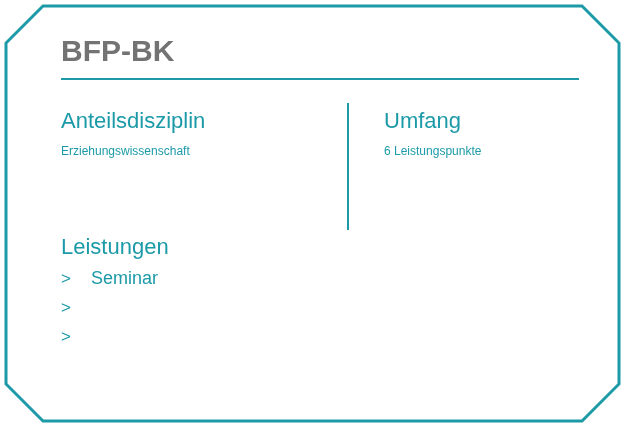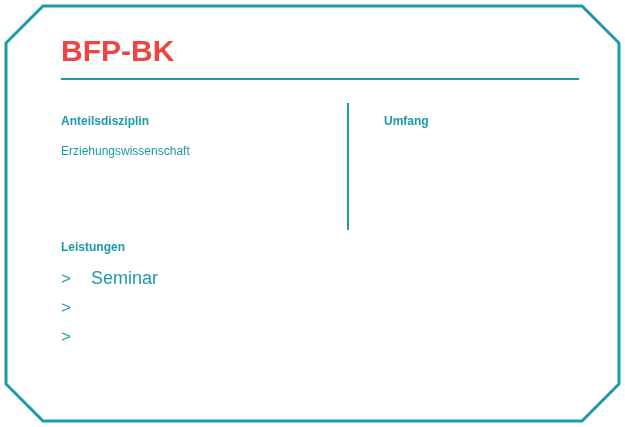--- a/index.html
+++ b/index.html
@@ -34,21 +34,21 @@
     height: 427px;
     box-sizing: border-box;
     padding: 0;
   }
   .title {
     position: absolute;
     left: 61px;
     top: 34px;
     font-size: 30px;
     font-weight: bold;
-    color: #ef4444;
+    color: #737373;
     letter-spacing: 0px;
     line-height: 34px;
   }
   .title-rule {
     position: absolute;
     left: 61px;
     top: 78px;
     width: 518px;
     height: 2px;
     background: #1c9aa8;
@@ -68,22 +68,22 @@
   }
   .divider-vert {
     position: absolute;
     left: 347px;
     top: 103px;
     width: 2px;
     height: 127px;
     background: #1c9aa8;
   }
   .heading {
-    font-size: 12px;
-    font-weight: bold;
+    font-size: 22px;
+    font-weight: normal;
     color: #1c9aa8;
     line-height: 26px;
     margin: 0 0 3px 0;
   }
   .body-line {
     font-size: 12px;
     font-weight: normal;
     color: #1c9aa8;
     line-height: 28px;
     margin: 0;
@@ -133,20 +133,21 @@
 
     <div class="divider-vert"></div>
 
     <div class="col-left">
       <div class="heading">Anteilsdisziplin</div>
       <div class="body-line">Erziehungswissenschaft</div>
     </div>
 
     <div class="col-right">
       <div class="heading">Umfang</div>
+      <div class="body-line">6 Leistungspunkte</div>
     </div>
 
     <div class="section-leistungen">
       <div class="heading">Leistungen</div>
       <ul class="leistung-list">
         <li class="leistung-item">
           <span class="chev">&gt;</span>
           <span class="leistung-label">Seminar</span>
         </li>
         <li class="leistung-item">

